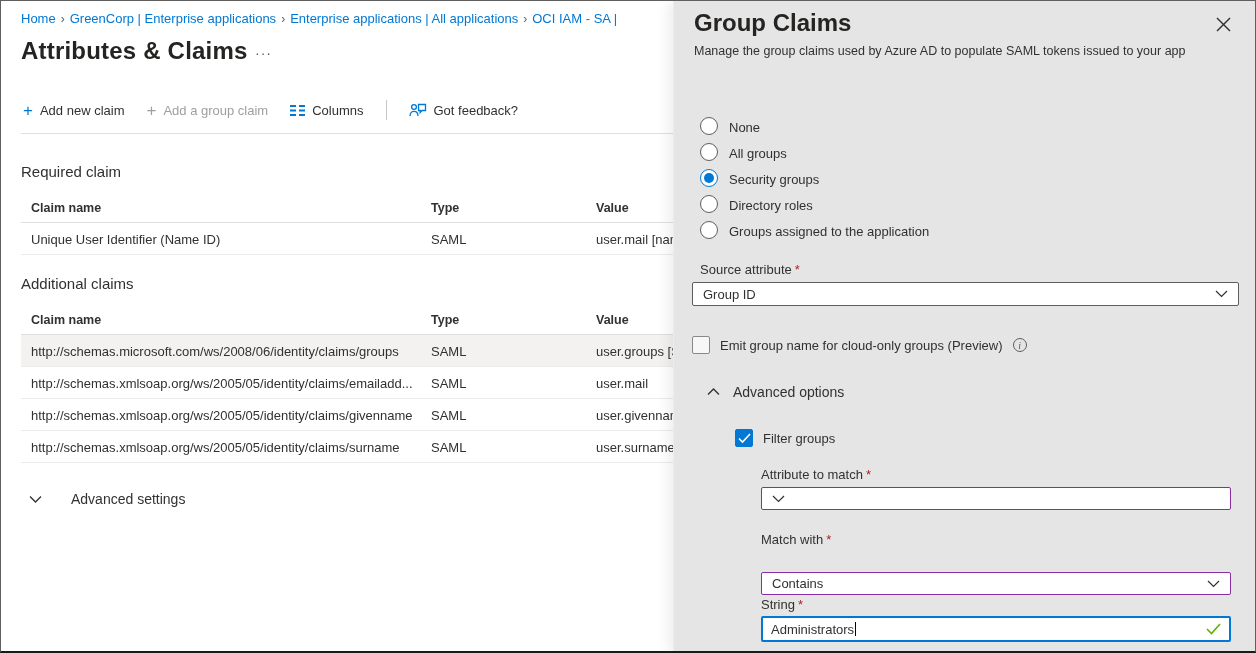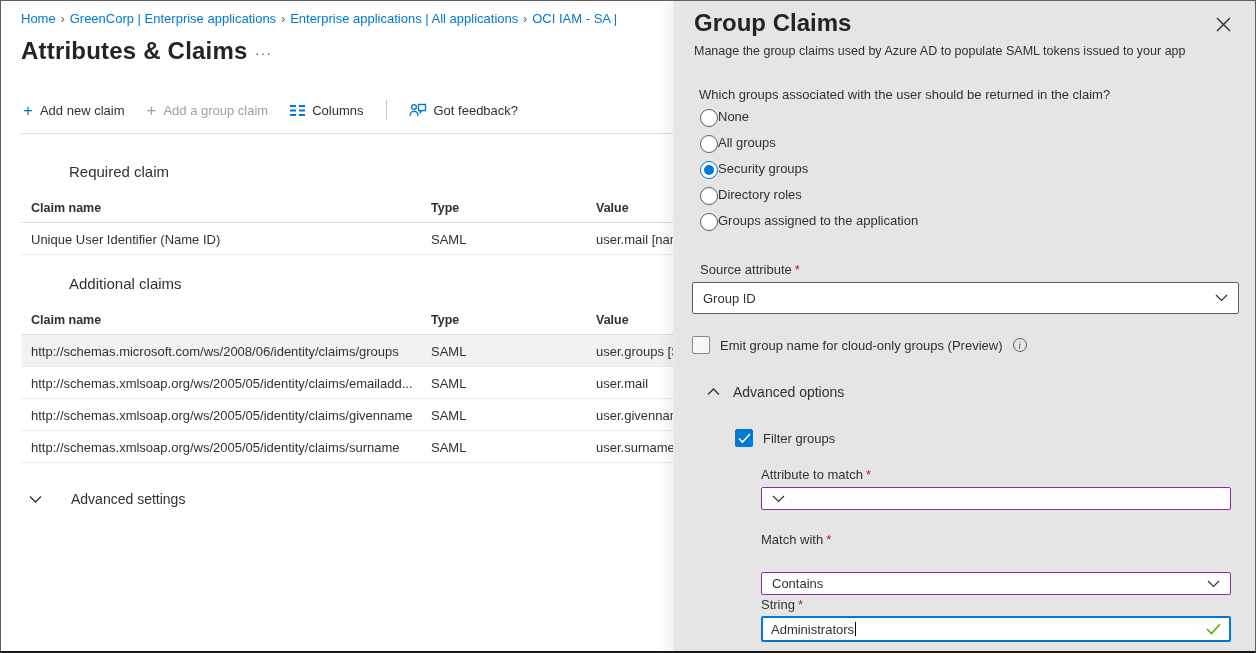--- a/index.html
+++ b/index.html
@@ -20,21 +20,21 @@
 
   .toolbar { position:absolute; left:22px; top:99px; display:flex; align-items:center; gap:22px; font-size:13px; }
   .tb-item { display:flex; align-items:center; gap:7px; cursor:pointer; color:#323130; white-space:nowrap; }
   .tb-item.disabled { color:#a19f9d; cursor:default; }
   .tb-divider { width:1px; height:20px; background:#c8c6c4; }
   .plus { font-size:17px; font-weight:400; line-height:1; color:#0078d4; }
   .tb-item.disabled .plus { color:#a19f9d; }
 
   .toolbar-rule { position:absolute; left:20px; top:132px; width:652px; height:1px; background:#e1dfdd; }
 
-  .section-heading { position:absolute; left:20px; font-size:15px; color:#323130;margin-left:48px; }
+  .section-heading { position:absolute; left:20px; font-size:15px; color:#323130; }
   .tbl { position:absolute; left:20px; width:652px; overflow:hidden; font-size:13px; }
   .tbl .hrow { position:relative; height:30px; border-bottom:1px solid #e1dfdd; font-size:12.5px; font-weight:700; }
   .tbl .row { position:relative; height:32px; border-bottom:1px solid #edebe9; cursor:pointer; }
   .tbl .row.hl { background:#f3f2f1; }
   .cell { position:absolute; top:50%; transform:translateY(-50%); white-space:nowrap; }
   .c-name { left:10px; } .c-type { left:410px; } .c-value { left:575px; }
 
   .adv-settings { position:absolute; left:28px; top:490px; display:flex; align-items:center; gap:29px; font-size:14px; cursor:pointer; }
 
   
@@ -42,30 +42,30 @@
     position:absolute; left:672px; top:0; width:584px; height:653px; background:#e5e5e5;
     border-left:1px solid #ececec; box-shadow:-5px 0 12px rgba(0,0,0,.07);
   }
   .panel-title { position:absolute; left:20px; top:8px; font-size:24px; font-weight:700; color:#252423; }
   .panel-close { position:absolute; right:26px; top:16px; cursor:pointer; line-height:0; }
   .panel-sub { position:absolute; left:20px; top:43px; font-size:12.5px; color:#323130; }
 
   .question { position:absolute; left:25px; top:86px; font-size:13px; }
 
   .radio-group { position:absolute; left:26px; top:108px; }
-  .radio-row { display:flex; align-items:flex-start; height:26px; cursor:pointer; }
+  .radio-row { display:flex; align-items:flex-end; gap:11px; height:26px; cursor:pointer; }
   .radio-circle { width:18px; height:18px; border-radius:50%; border:1px solid #605e5c; background:#fff; position:relative; flex:0 0 auto; }
   .radio-circle.on { border-color:#0078d4; }
   .radio-circle.on::after { content:""; position:absolute; left:3px; top:3px; width:10px; height:10px; border-radius:50%; background:#0078d4; }
   .radio-label { font-size:13px; }
 
   .field-label { position:absolute; font-size:13px; color:#323130; }
   .req { color:#a4262c; margin-left:3px; }
 
-  .dropdown { position:absolute; height:32px; border:1px solid #605e5c; border-radius:2px; background:#fff;
+  .dropdown { position:absolute; height:24px; border:1px solid #605e5c; border-radius:2px; background:#fff;
     display:flex; align-items:center; font-size:13px; padding:0 10px; cursor:pointer; }
   .dropdown .dd-text { flex:1; }
   .dropdown.dirty { border-color:#8a2da5; height:23px; }
 
   .check-row { position:absolute; display:flex; align-items:center; gap:10px; cursor:pointer; }
   .checkbox { width:18px; height:18px; border:1px solid #8a8886; border-radius:2px; background:#f7f7f7; flex:0 0 auto; position:relative; }
   .checkbox.checked { background:#0078d4; border-color:#0078d4; }
   .check-label { font-size:13px; }
 
   .adv-options { position:absolute; left:33px; top:383px; display:flex; align-items:center; gap:13px; font-size:14px; cursor:pointer; }
@@ -183,21 +183,20 @@
   <div class="panel">
     <h2 class="panel-title">Group Claims</h2>
     <div class="panel-close">
       <svg width="15" height="15" viewBox="0 0 15 15" stroke="#323130" stroke-width="1.4">
           <line x1="1" y1="1" x2="14" y2="14"></line>
           <line x1="14" y1="1" x2="1" y2="14"></line>
         </svg>
     </div>
     <div class="panel-sub">Manage the group claims used by Azure AD to populate SAML tokens issued to your app</div>
 
-    <div class="question">Which groups associated with the user should be returned in the claim?</div>
 
     <div class="radio-group">
       <div class="radio-row">
         <span class="radio-circle"></span>
         <span class="radio-label">None</span>
       </div>
       <div class="radio-row">
         <span class="radio-circle"></span>
         <span class="radio-label">All groups</span>
       </div>

